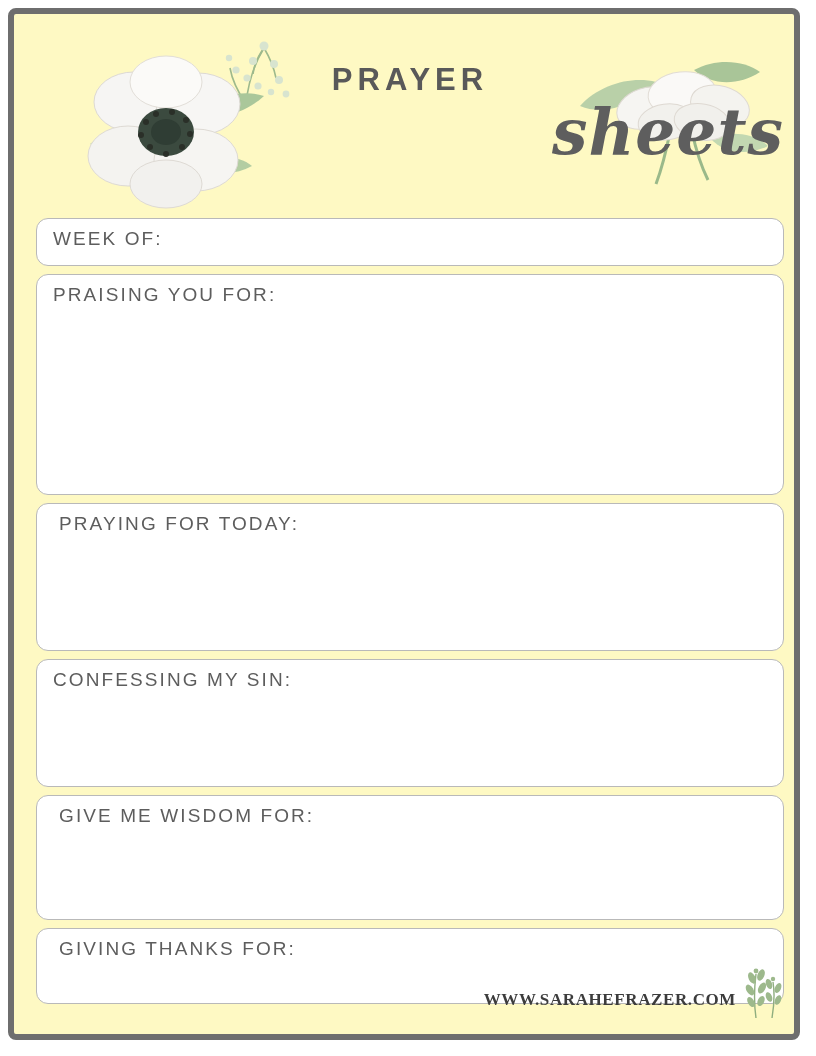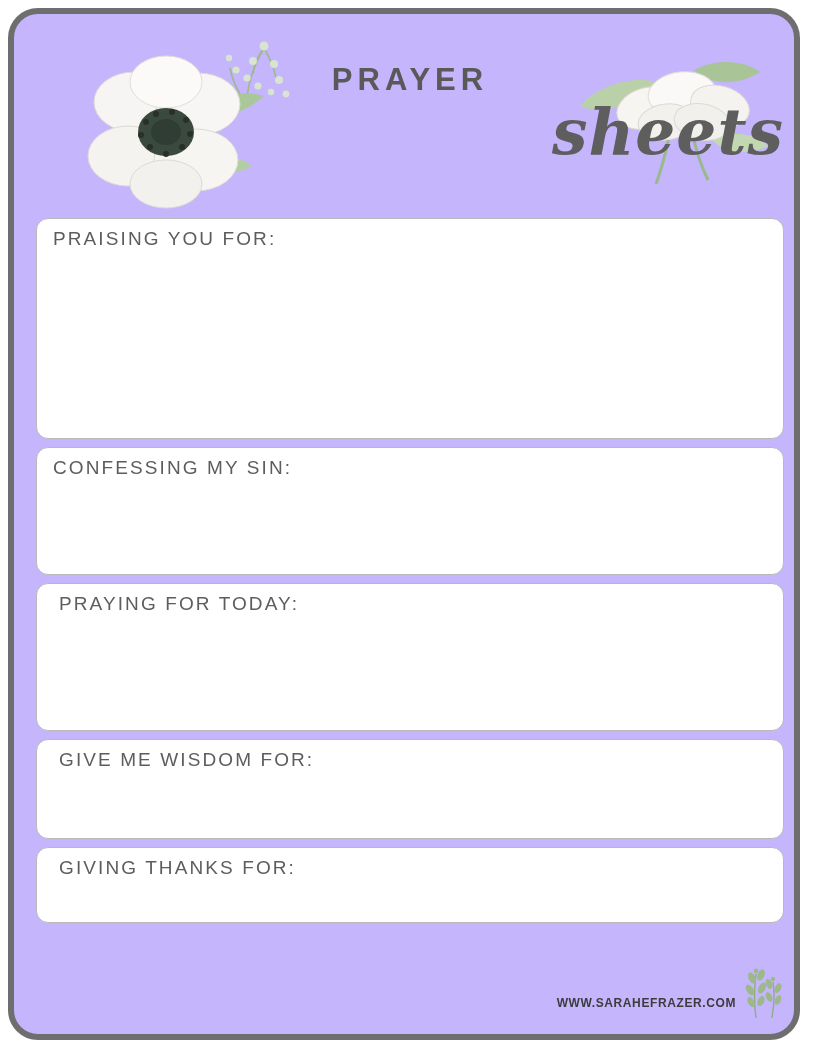--- a/index.html
+++ b/index.html
@@ -16,23 +16,23 @@
   }
 
   
   .page-frame {
     position: absolute;
     left: 8px;
     top: 8px;
     width: 792px;
     height: 1032px;
     border: 6px solid #6e6e6e;
-    border-radius: 30px;
+    border-radius: 8px;
     box-sizing: border-box;
-    background: #c4b5fd;
+    background: #fef9c3;
   }
 
   .content {
     position: absolute;
     left: 22px;
     top: 14px;
     width: 748px;
     height: 1002px;
   }
 
@@ -99,42 +99,42 @@
     letter-spacing: 2.1px;
     color: #5d5d5d;
     padding: 10px 0 0 16px;
     line-height: 1.1;
     white-space: nowrap;
   }
   .f-week   { height: 48px; }
   .f-praise { height: 221px; }
   .f-confess{ height: 128px; }
   .f-today  { height: 148px; }
-  .f-wisdom { height: 100px; }
+  .f-wisdom { height: 125px; }
   .f-thanks { height: 76px; }
 
   
   .indent-1 .field-label { padding-left: 16px; }
   .indent-2 .field-label { padding-left: 22px; }
 
   
   .footer {
     position: absolute;
     right: 0;
     bottom: 6px;
     height: 64px;
     width: 330px;
   }
   .footer-url {
     position: absolute;
     right: 48px;
     bottom: 14px;
-    font-family: Liberation Sans, sans-serif;
+    font-family: Liberation Serif, serif;
     font-weight: bold;
-    font-size: 12px;
+    font-size: 17px;
     letter-spacing: 0.6px;
     color: #3c3c3c;
   }
   .footer-sprig {
     position: absolute;
     right: 0px;
     bottom: 4px;
     width: 42px;
     height: 56px;
   }
@@ -219,31 +219,34 @@
           <ellipse cx="128" cy="70" rx="28" ry="18" fill="#f1f0ec" stroke="#ded9d2" stroke-width="1" transform="rotate(10 128 70)"></ellipse>
         </g>
       </svg>
 
       <div class="title-block">
         <div class="title-main">PRAYER</div>
         <div class="title-script">sheets</div>
       </div>
     </div>
 
+    <div class="field f-week indent-1">
+      <div class="field-label">WEEK OF:</div>
+    </div>
 
     <div class="field f-praise indent-1">
       <div class="field-label">PRAISING YOU FOR:</div>
     </div>
 
+    <div class="field f-today indent-2">
+      <div class="field-label">PRAYING FOR TODAY:</div>
+    </div>
+
     <div class="field f-confess indent-1">
       <div class="field-label">CONFESSING MY SIN:</div>
-    </div>
-
-    <div class="field f-today indent-2">
-      <div class="field-label">PRAYING FOR TODAY:</div>
     </div>
 
     <div class="field f-wisdom indent-2">
       <div class="field-label">GIVE ME WISDOM FOR:</div>
     </div>
 
     <div class="field f-thanks indent-2">
       <div class="field-label">GIVING THANKS FOR:</div>
     </div>
 

